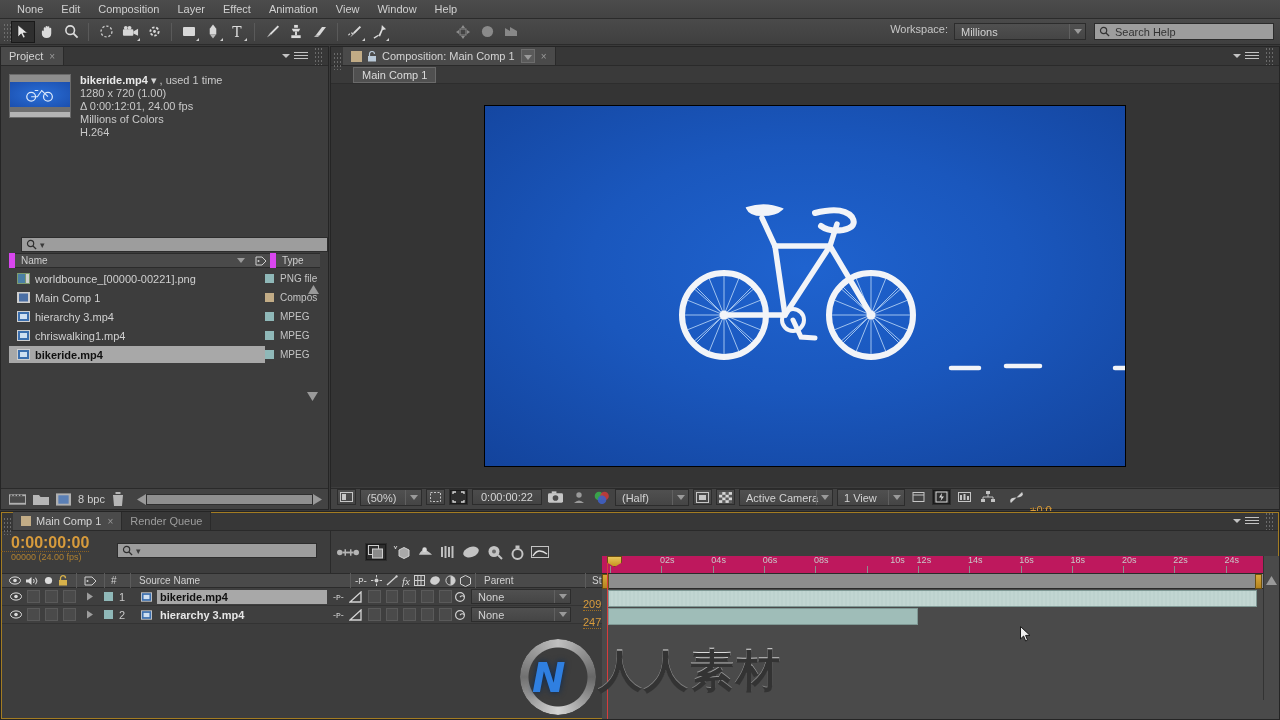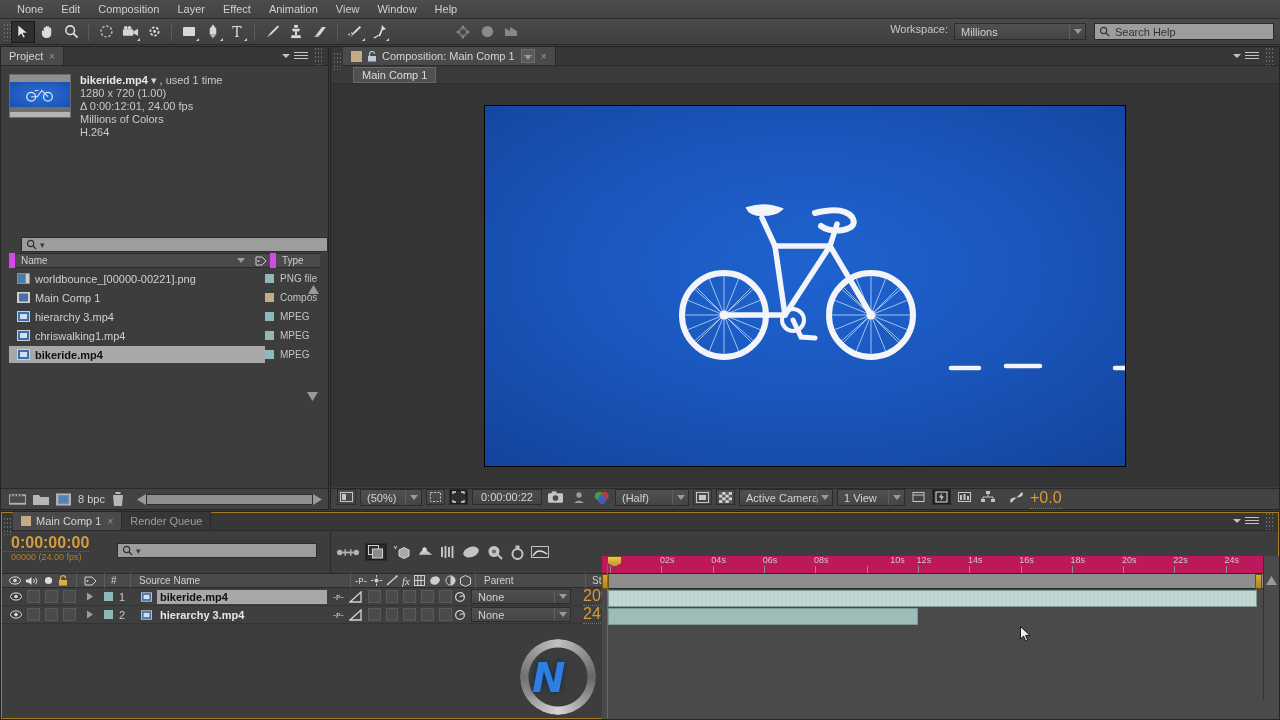--- a/index.html
+++ b/index.html
@@ -123,21 +123,21 @@
   .comp-foot {
     position:absolute; left:0; right:0; bottom:0; height:21px; background:#434343;
     border-top:1px solid #2a2a2a; display:flex; gap:4px; padding-left:6px;
   }
   .ibtn { width:19px;height:16px; display:flex;align-items:center;justify-content:center;
      background:linear-gradient(#4e4e4e,#444); border:1px solid #2d2d2d; }
   .ibtn.flat { background:transparent; border:none; }
   .ibtn.on { background:#2e2e2e; box-shadow: inset 0 0 0 1px #1a1a1a; }
   .tcode { height:16px; background:linear-gradient(#4c4c4c,#434343); border:1px solid #2c2c2c;
      display:flex;align-items:center;padding:0 8px; color:#d6d6d6; font-size:11px; }
-  .orangeval { color:#d79b3c; font-size:16px; border-bottom:1px dotted #a07024; }
+  .orangeval { color:#d79b3c; font-size:11px; border-bottom:1px dotted #a07024;margin-top:15px; }
 
   
   #timeline { left: 0; top: 511px; width: 1280px; height: 209px; }
   .tl-top { height:42px; display:flex; }
   .tl-left { width:330px; position:relative; border-right:1px solid #2a2a2a;}
   .timecode-big { color:#d79b3c; font-size:16px; font-weight:bold; letter-spacing:0px; line-height:16px;
      padding: 4px 0 0 10px; border-bottom:1px dotted #8a6020; display:inline-block;}
   .timecode-sub { color:#b08030; font-size:9px; padding-left:10px; }
   .tl-search { position:absolute; left:116px; top:12px; width:200px; height:15px;
      background:#9d9d9d; border:1px solid #2d2d2d; display:flex;align-items:center;padding-left:4px;}
@@ -1111,20 +1111,21 @@
             </svg>
         </div>
       </div>
     </div>
 
   </div>
 
   <div class="watermark">
     <div class="wm-ring"></div>
     <div class="wm-n">N</div>
+    <div class="wm-cn" style="position:absolute; left:78px; top:4px;">人人素材</div>
   </div>
 
   <div class="cursor">
     <svg width="12" height="17" viewBox="0 0 12 17">
         <path d="M0.5 0.5 L0.5 13 L3.6 10 L5.6 15 L7.6 14.2 L5.6 9.4 L10 9.4 Z" fill="#f0f0f0" stroke="#1a1a1a" stroke-width="1"></path>
       </svg>
   </div>
 
 </div>
 

